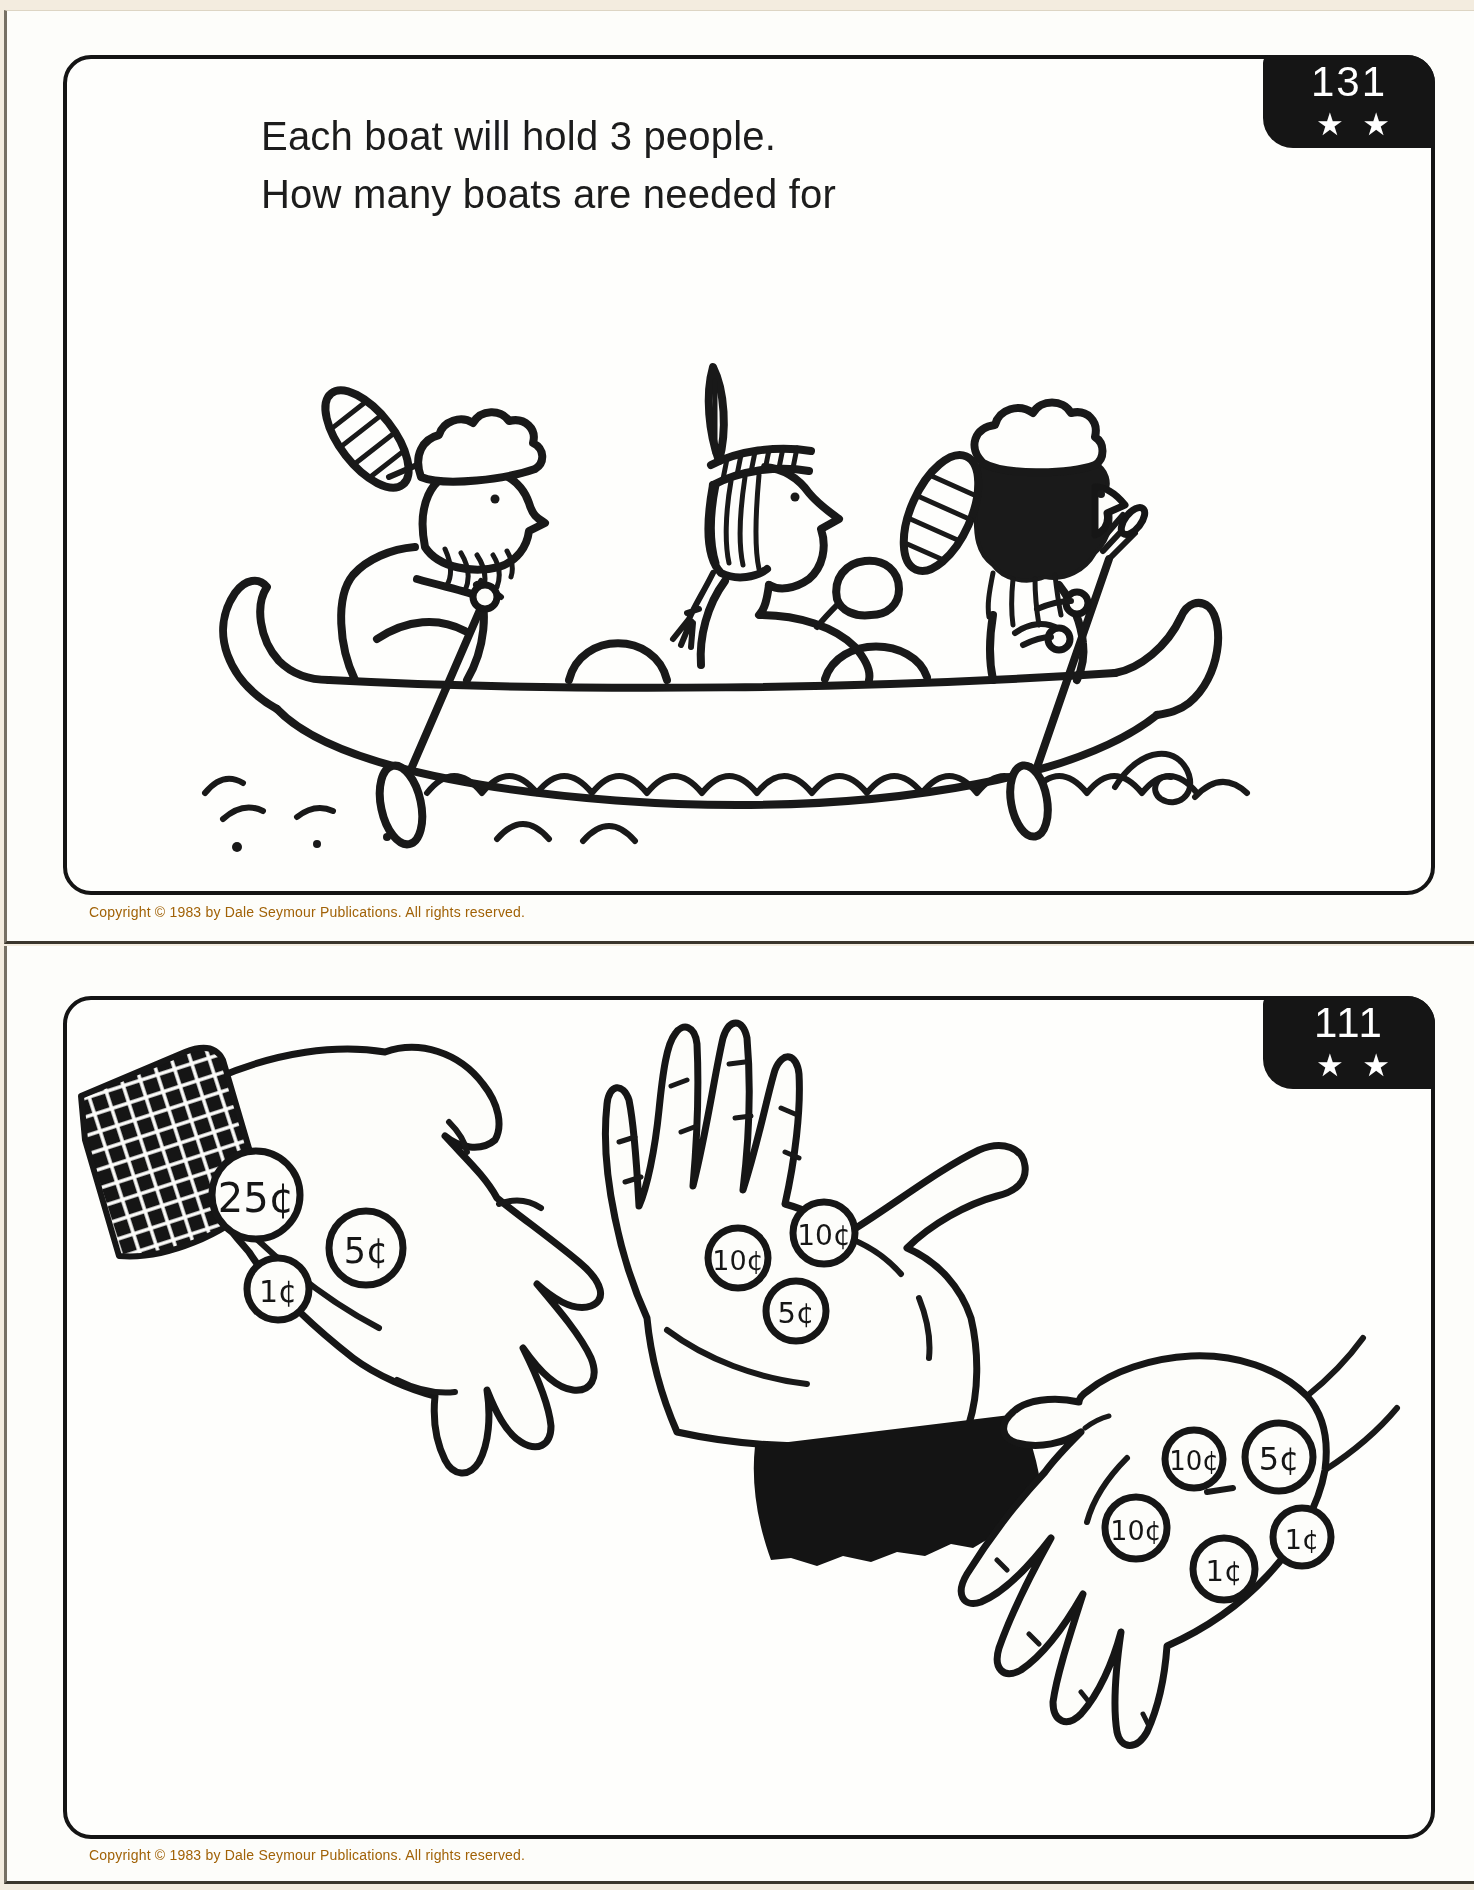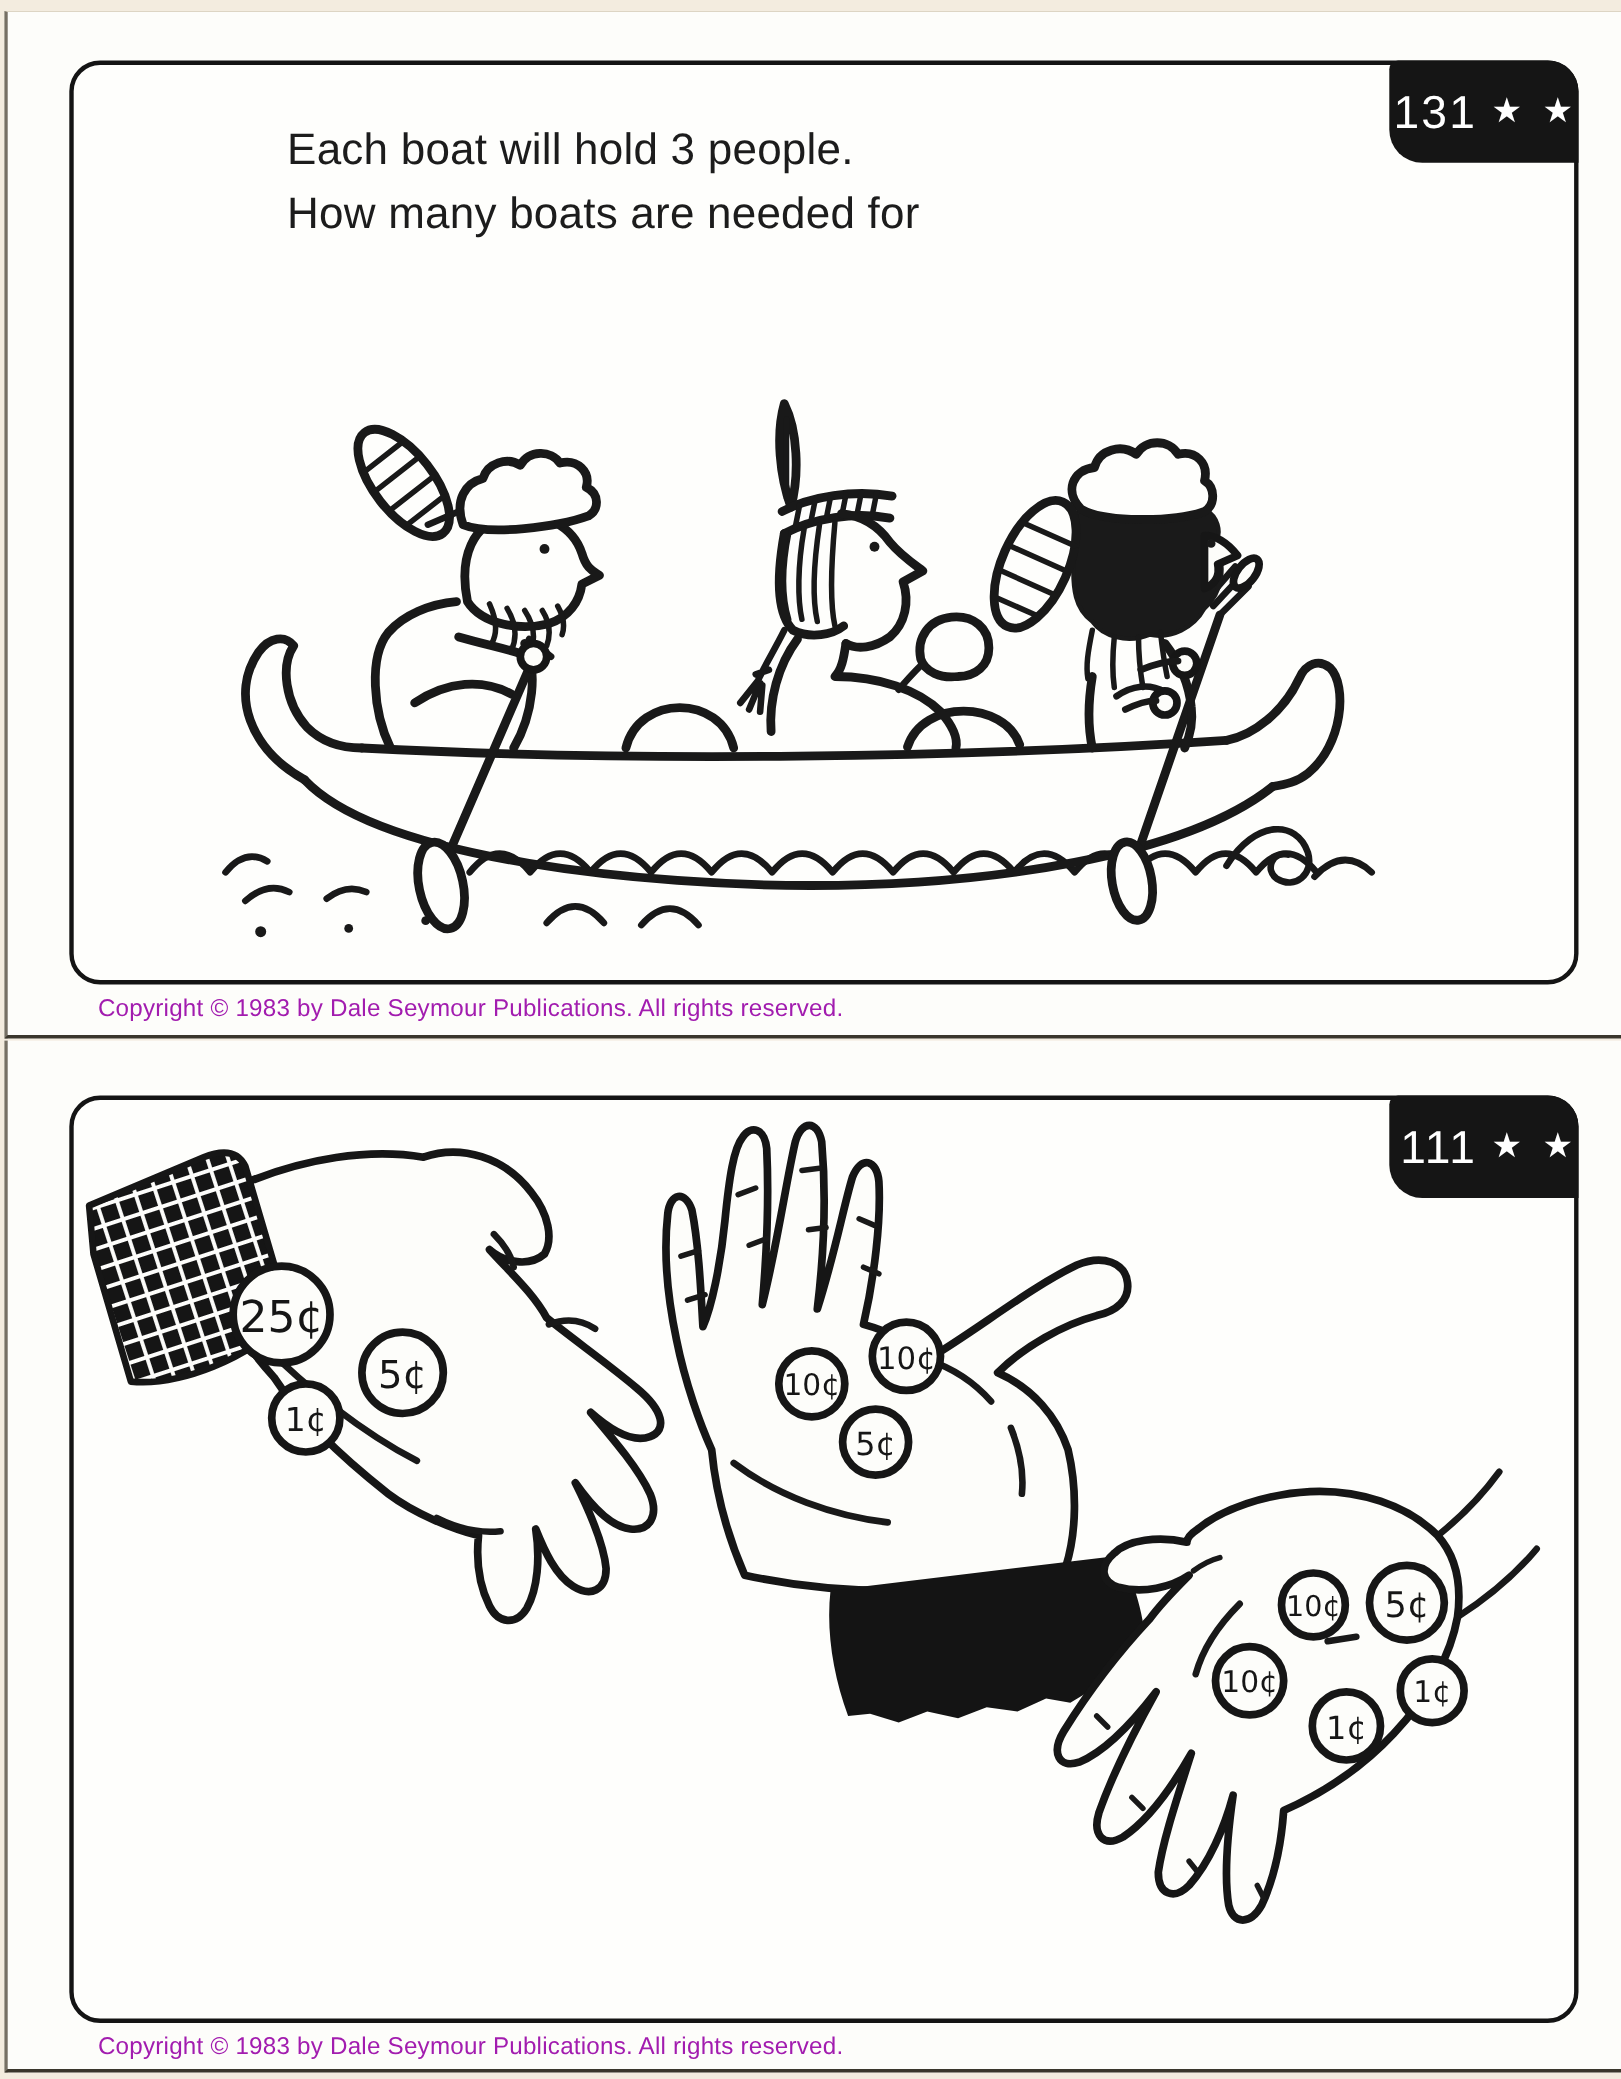--- a/index.html
+++ b/index.html
@@ -6,28 +6,28 @@
   .page{position:relative;width:1474px;height:1890px;background:#f3ecdf;overflow:hidden;
         font-family:"Liberation Sans",sans-serif;color:#1a1a1a;}
   .paper{position:absolute;left:4px;width:1470px;background:#fdfdfa;
          border-left:3px solid rgba(72,64,50,.75);border-bottom:3px solid #3a362c;}
   #paper1{top:10px;height:930px;border-top:1px solid #ddd5c4;}
   #paper2{top:946px;height:935px;}
   .frame{position:absolute;left:56px;border:4px solid #141414;border-radius:28px;background:#fefefc;}
   #frame1{top:44px;width:1364px;height:832px;}
   #frame2{top:50px;width:1364px;height:835px;}
   .badge{position:absolute;top:-4px;right:-4px;width:172px;height:93px;background:#151515;
-         border-radius:8px 28px 0 30px;display:flex;align-items:center;justify-content:flex-end;
-         color:#ffffff;}
+         border-radius:8px 28px 0 30px;display:flex;align-items:center;justify-content:center;
+         color:#ffffff;flex-direction:column;}
   .badge-num{font-size:42px;letter-spacing:2px;}
   .badge-stars{font-size:31px;margin-left:13px;letter-spacing:5px;padding-bottom:2px;}
   .question{position:absolute;color:#1c1c1c;}
   #q1{left:194px;top:48px;font-size:40px;line-height:58px;letter-spacing:.2px;}
   #q2{left:84px;top:534px;font-size:46px;line-height:63px;letter-spacing:.2px;}
-  .copyright{position:absolute;left:82px;font-size:22px;letter-spacing:.2px;color:#a21caf;}
+  .copyright{position:absolute;left:82px;font-size:14px;letter-spacing:.2px;color:#a16207;}
   #copy1{top:893px;}
   #copy2{top:901px;}
   .illus{position:absolute;}
   #canoe-svg{left:110px;top:288px;width:1104px;height:506px;}
   #hands-svg{left:0;top:0;width:1364px;height:835px;}
   svg .ln{fill:none;stroke:#191919;stroke-width:8;stroke-linecap:round;stroke-linejoin:round;}
   svg .ln2{fill:none;stroke:#191919;stroke-width:6;stroke-linecap:round;stroke-linejoin:round;}
   svg .ln3{fill:none;stroke:#191919;stroke-width:5;stroke-linecap:round;stroke-linejoin:round;}
   svg .wfill{fill:#fefefc;stroke:#191919;stroke-width:8;stroke-linecap:round;stroke-linejoin:round;}
   svg .wfill2{fill:#fdfdfa;stroke:#161616;stroke-width:7;stroke-linecap:round;stroke-linejoin:round;}

